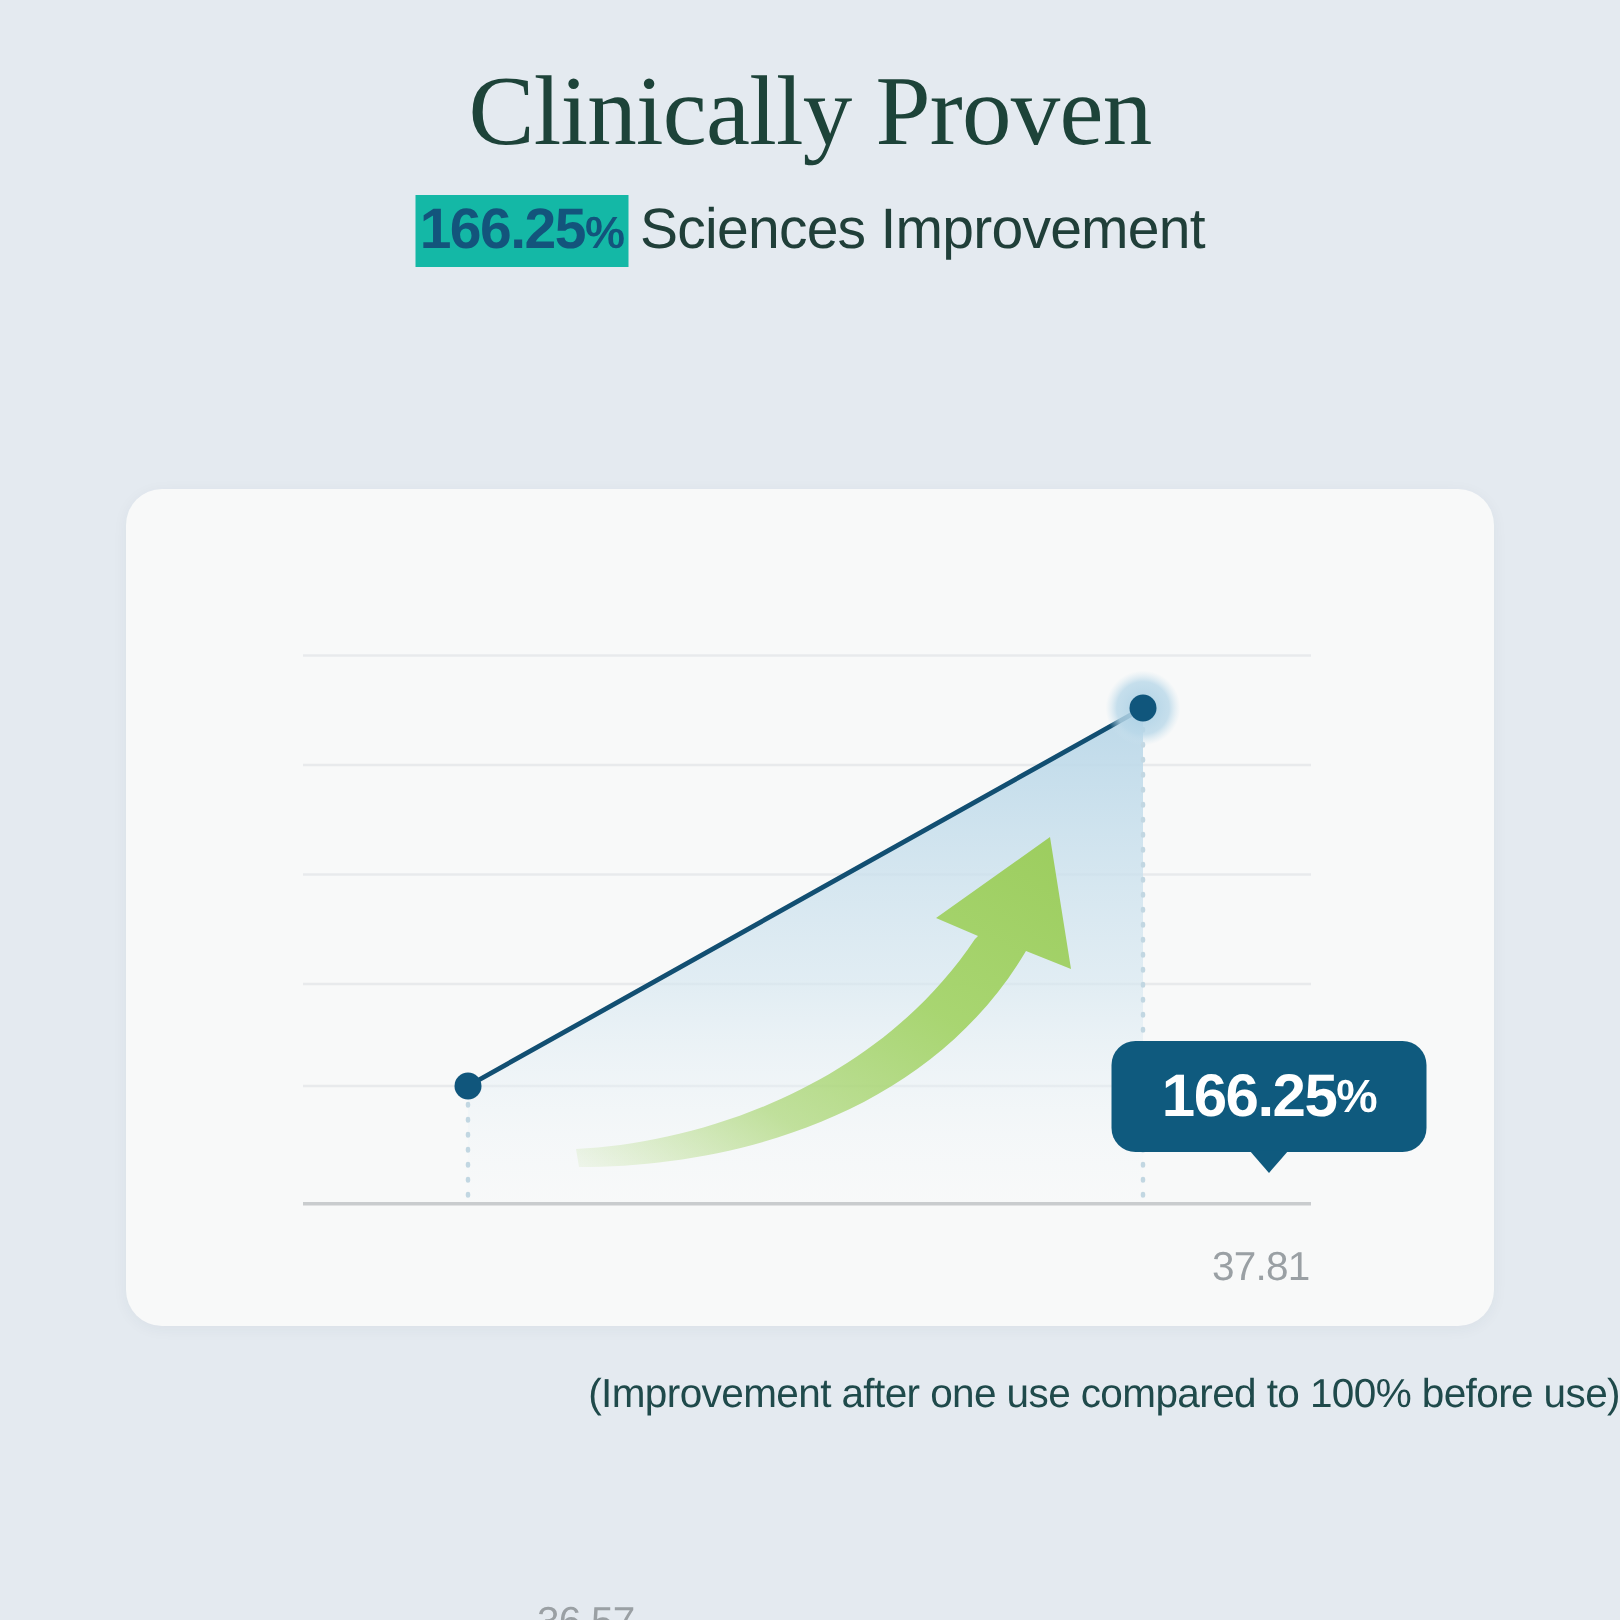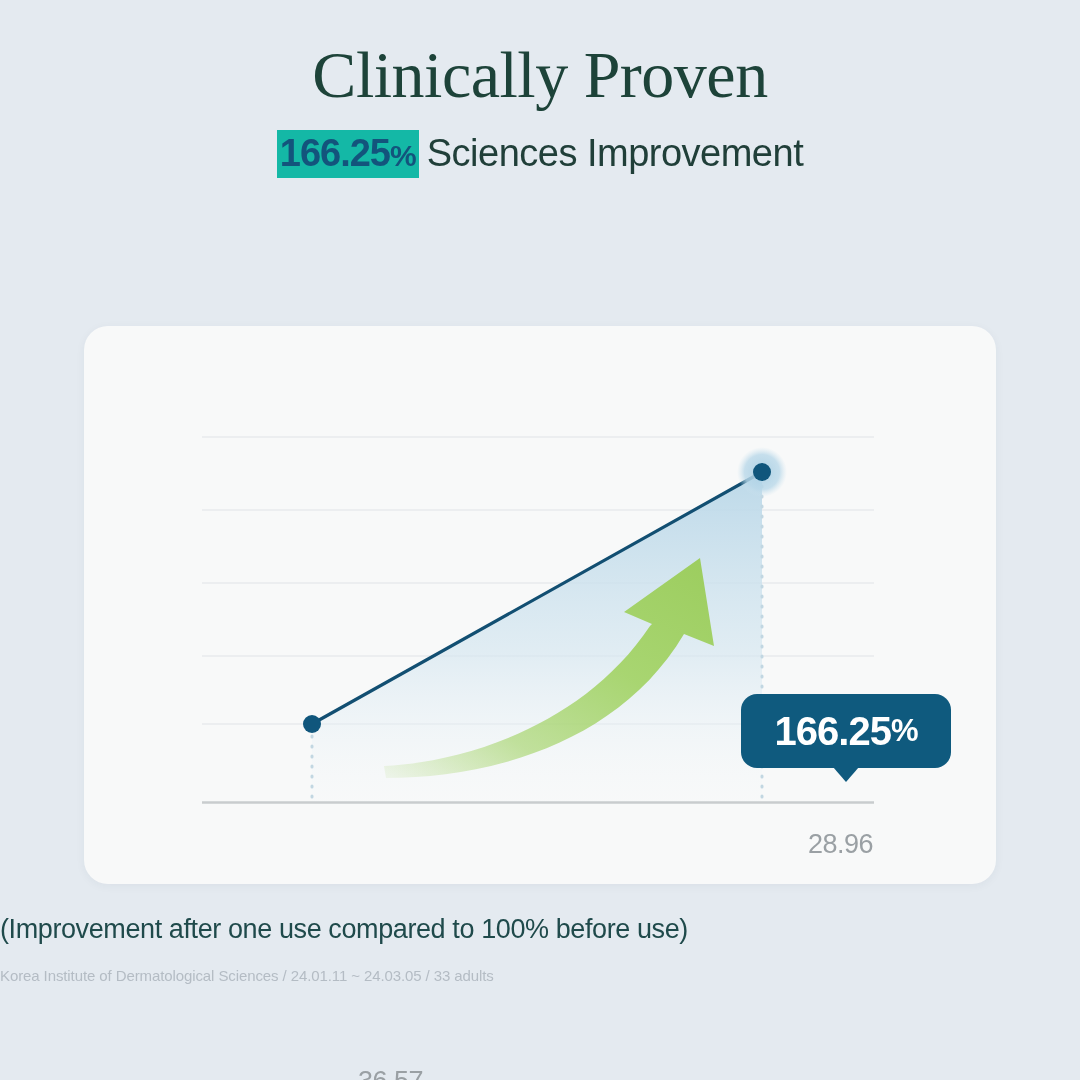--- a/index.html
+++ b/index.html
@@ -85,21 +85,21 @@
     font-size:27px;
     letter-spacing:-0.5px;
     white-space:nowrap;
   }
   .vlabel.before{ left:274px; top:740px; }
   .vlabel.after { left:724px; top:503px; }
 
   
   .footer{
     position:absolute; left:0; top:914px; width:1080px;
-    text-align:left;
+    text-align:right;
   }
   .caption{
     font-size:27px;
     color:#1f4a4b;
     letter-spacing:-0.4px;
   }
   .fineprint{
     margin-top:20px;
     font-size:15px;
     line-height:22px;
@@ -175,22 +175,21 @@
     <circle cx="678" cy="146" r="25" fill="url(#haloGrad)"></circle>
     <circle cx="678" cy="146" r="9" fill="#10567c"></circle>
   </svg>
 
   <div class="tooltip">
     <span>166.25</span>
       <span class="pct">%</span>
   </div>
 
   <div class="vlabel before">36.57</div>
-  <div class="vlabel after">28.96</div>
+  <div class="vlabel after">37.81</div>
 
 </div>
 
 <div class="footer">
   <div class="caption">(Improvement after one use compared to 100% before use)</div>
   <div class="fineprint">
-    <div>Korea Institute of Dermatological Sciences / 24.01.11 ~ 24.03.05 / 33 adults</div>
   </div>
 </div>
 
 </body></html>

